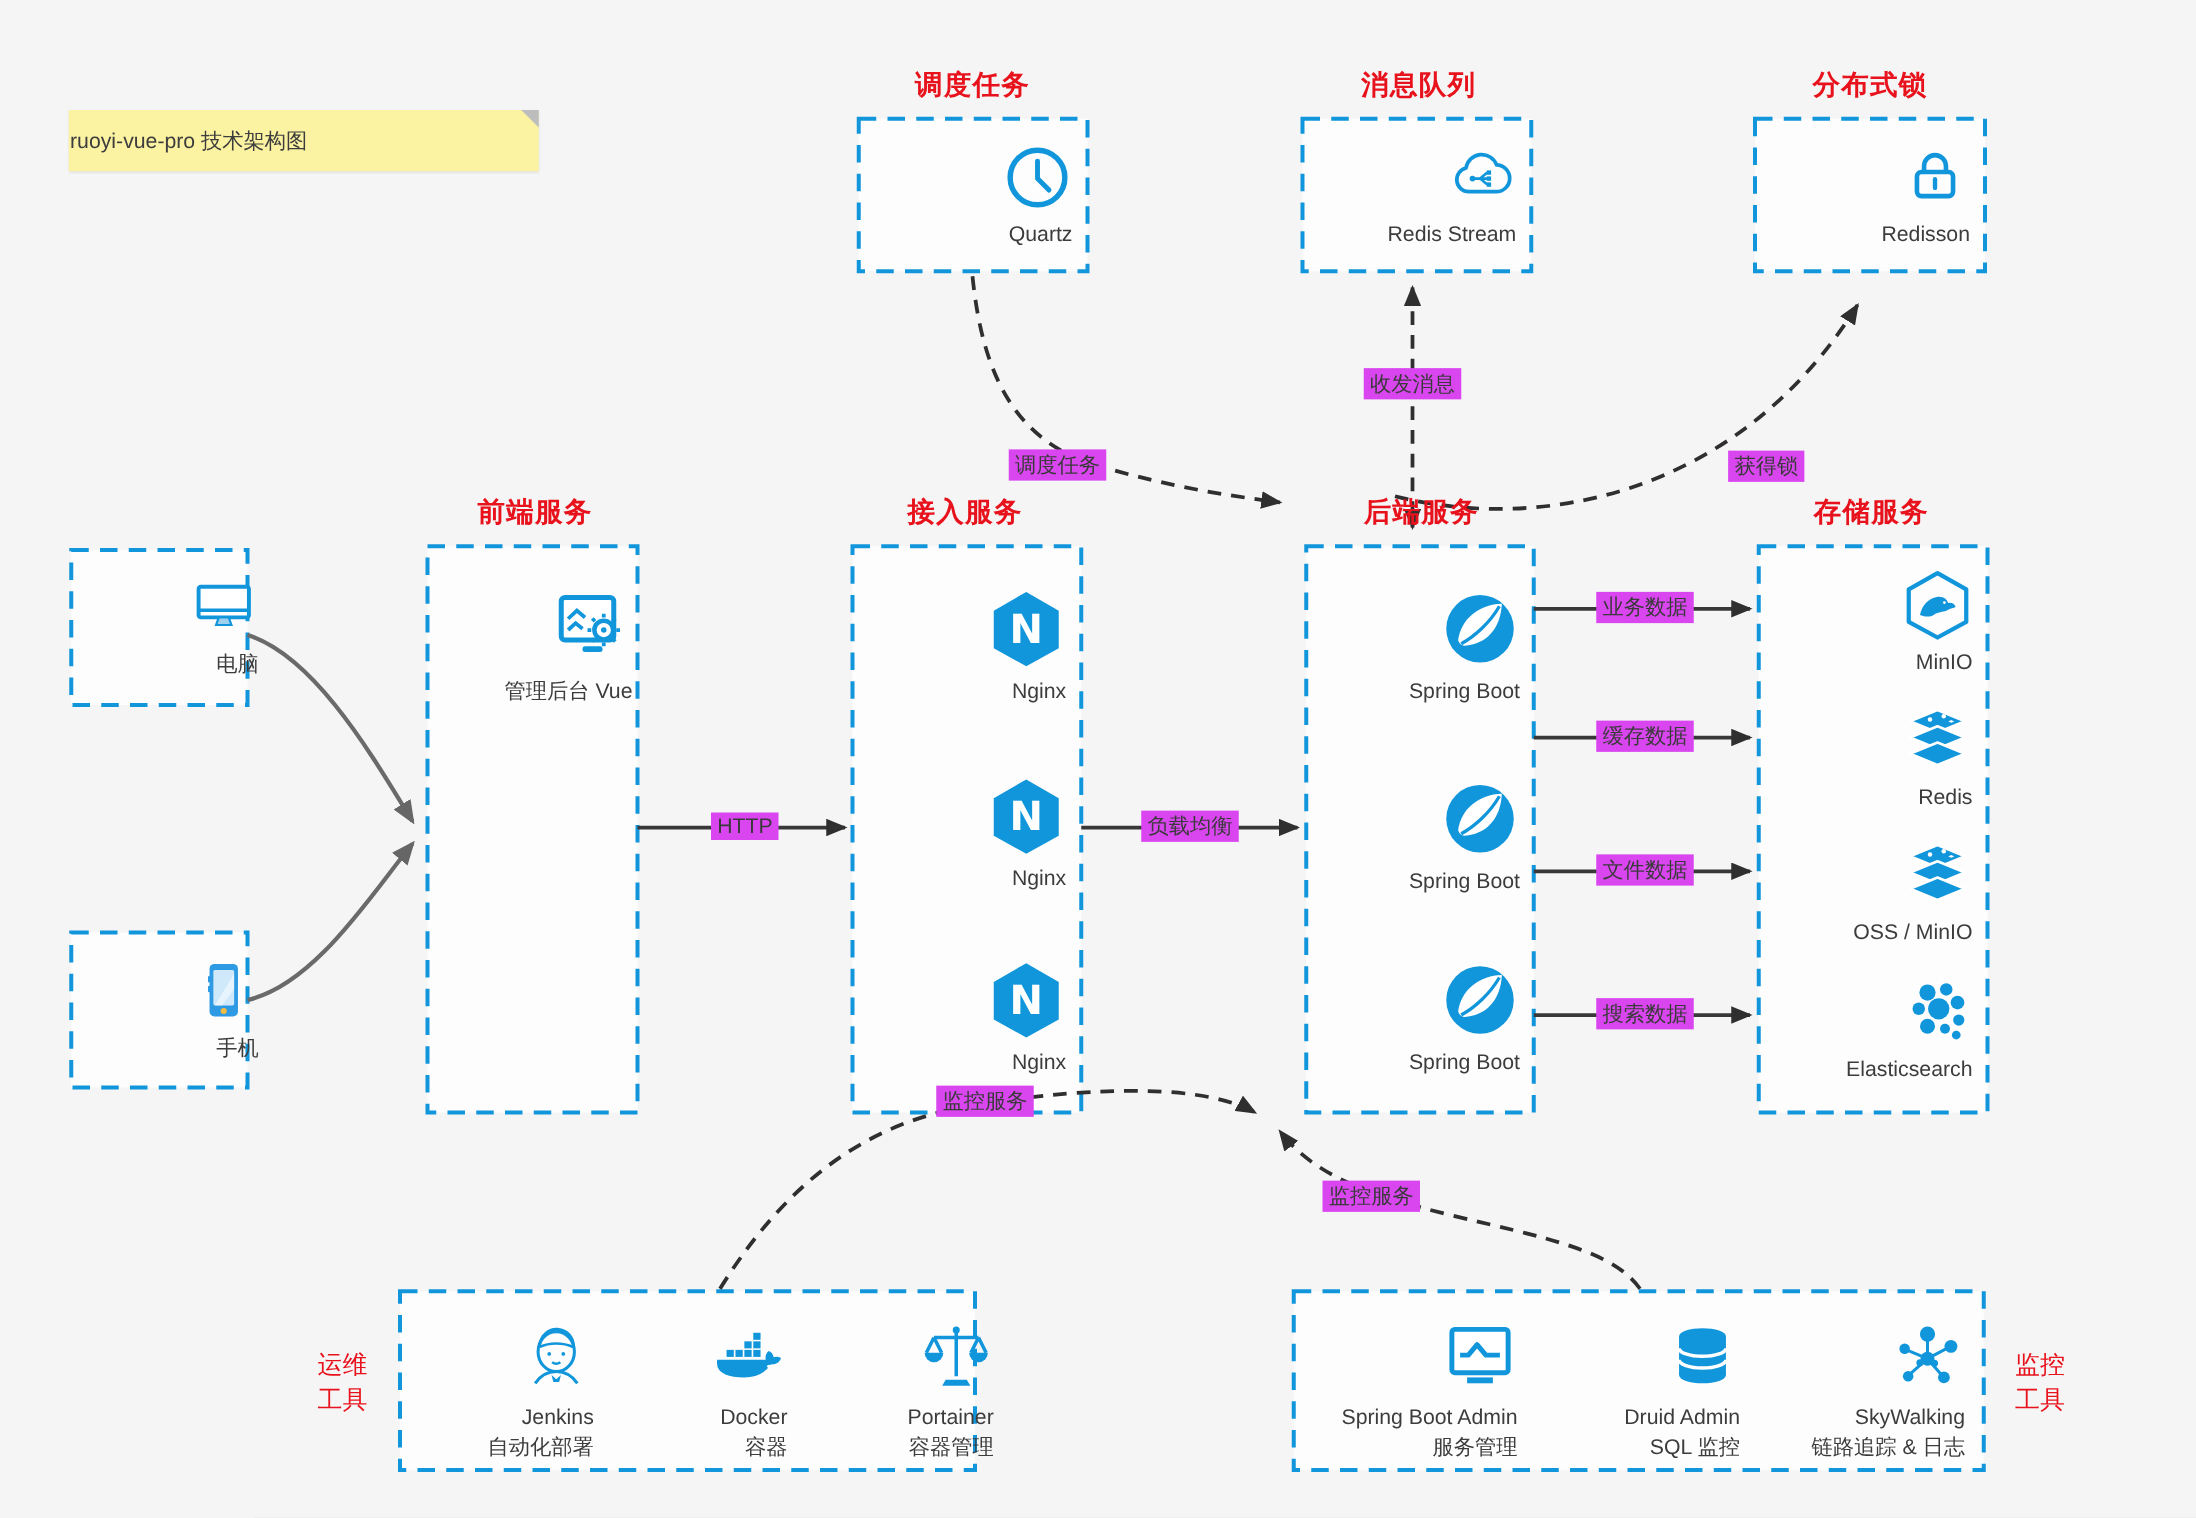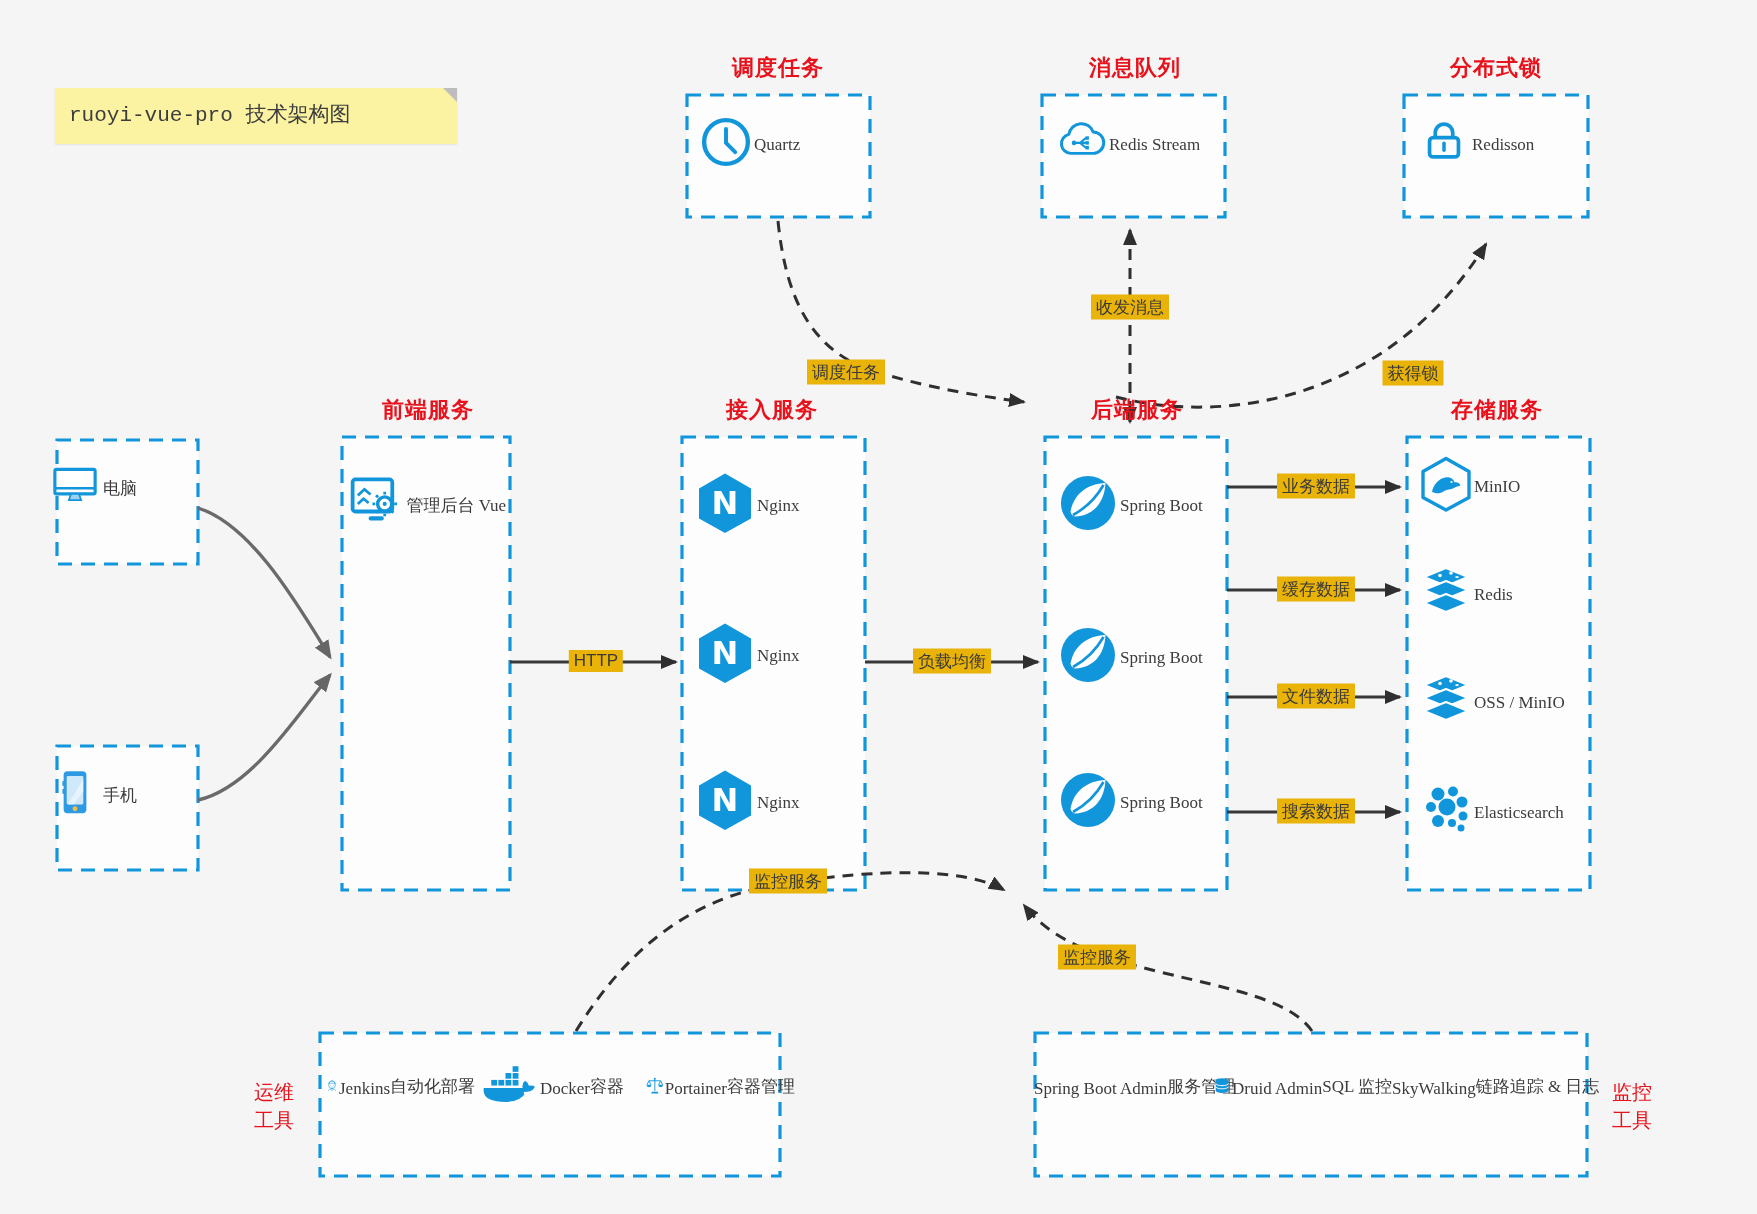--- a/index.html
+++ b/index.html
@@ -1,30 +1,30 @@
 <!DOCTYPE html>
 <html><head>
 <meta charset="utf-8">
 <style>
   html,body{margin:0;padding:0;background:#e9e9e9;}
   .stage{position:relative;width:1757px;height:1214px;background:#f5f5f6;overflow:hidden;
          font-family:"Liberation Sans","DejaVu Sans",sans-serif;}
   #bg{position:absolute;left:0;top:0;z-index:1;}
   .gtitle{position:absolute;transform:translate(-50%,-50%);font-size:22px;font-weight:bold;
           color:#e7121b;white-space:nowrap;z-index:3;letter-spacing:1px;}
-  .node{position:absolute;display:flex;flex-direction:row;align-items:center;text-align:center;z-index:3;font-family:Liberation Serif, serif;}
+  .node{position:absolute;display:flex;flex-direction:column;align-items:flex-end;text-align:center;z-index:3;}
   .node .nlabel{margin-top:7px;font-size:17px;color:#3c3c3c;white-space:nowrap;line-height:1.3;}
   .node .ndesc{font-size:17px;color:#3c3c3c;white-space:nowrap;line-height:1.3;margin-top:2px;}
   .ic64{width:64px;height:64px;} .ic56{width:56px;height:56px;} .ic60{width:60px;height:60px;}
   .edge-label{position:absolute;transform:translate(-50%,-50%);font-size:17px;color:#3a3a3a;
-              background:#eab308;padding:1px 5px;white-space:nowrap;z-index:4;}
+              background:#d946ef;padding:1px 5px;white-space:nowrap;z-index:4;}
   .side-label{position:absolute;font-size:20px;font-weight:normal;color:#e7121b;line-height:1.4;
               text-align:center;z-index:3;}
-  .note{position:absolute;left:55px;top:88px;width:374px;background:#fbf2a2;padding:11px 14px;
-        font-size:21px;color:#3d3d3d;line-height:1.6;z-index:3;box-shadow:0 1px 2px rgba(0,0,0,.08);font-family:Liberation Mono, monospace;}
+  .note{position:absolute;left:55px;top:88px;width:374px;background:#fbf2a2;padding:11px 1px;
+        font-size:17px;color:#3d3d3d;line-height:1.6;z-index:3;box-shadow:0 1px 2px rgba(0,0,0,.08);}
   .note .fold{position:absolute;top:0;right:0;width:0;height:0;
               border-top:14px solid #bdbdbd;border-left:14px solid transparent;}
   .note div{white-space:nowrap;}
 </style>
 </head>
 <body>
 
 <div class="stage">
 
   <svg width="0" height="0" style="position:absolute" aria-hidden="true">

